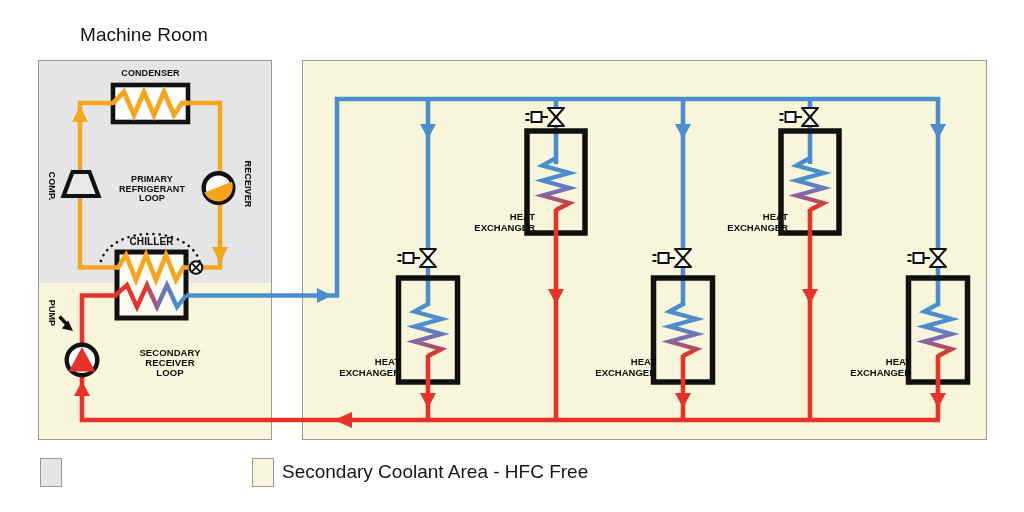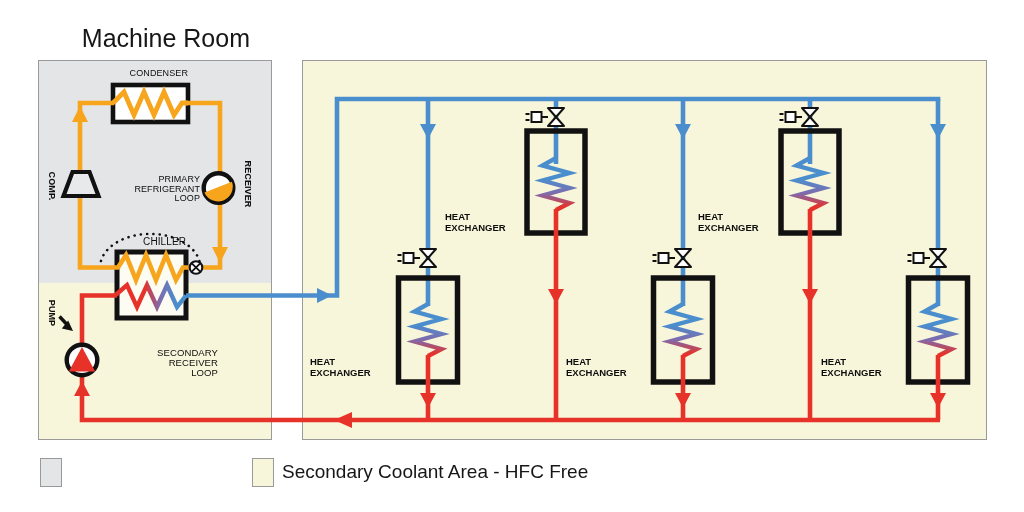--- a/index.html
+++ b/index.html
@@ -3,27 +3,27 @@
 <meta charset="utf-8">
 <style>
   html,body{margin:0;padding:0;background:#fff;}
   #stage{position:relative;width:1024px;height:512px;background:#fff;overflow:hidden;
          font-family:"Liberation Sans","DejaVu Sans",sans-serif;}
   .area{position:absolute;border:1px solid #9a9a9a;box-sizing:border-box;}
   #machine-room-area{left:38px;top:60px;width:234px;height:380px;
      background:linear-gradient(#E4E5E7 0 222px,#F8F6DA 222px 100%);}
   #sales-floor-area{left:302px;top:60px;width:685px;height:380px;background:#F8F6DA;}
   svg{position:absolute;left:0;top:0;}
-  .title{position:absolute;font-size:25px;color:#161616;letter-spacing:0px;text-align:right;}
+  .title{position:absolute;font-size:19px;color:#161616;letter-spacing:0px;text-align:center;}
   #machine-room-title{left:38px;top:24px;width:212px;}
   #sales-floor-title{left:302px;top:24px;width:630px;}
-  .lbl{position:absolute;font-weight:normal;color:#0d0d0d;font-size:9px;letter-spacing:.1px;line-height:9.5px;text-align:right;}
+  .lbl{position:absolute;font-weight:bold;color:#0d0d0d;font-size:9px;letter-spacing:.1px;line-height:9.5px;text-align:center;}
   .vlbl{position:absolute;font-weight:bold;color:#0d0d0d;font-size:9px;letter-spacing:.1px;white-space:nowrap;
         transform:translate(-50%,-50%) rotate(90deg);}
-  .helbl{position:absolute;font-weight:bold;color:#0d0d0d;font-size:9.5px;line-height:10.5px;text-align:left;width:90px;}
+  .helbl{position:absolute;font-weight:bold;color:#0d0d0d;font-size:9.5px;line-height:10.5px;text-align:right;width:90px;}
   #legend{position:absolute;left:0;top:0;width:1024px;height:512px;pointer-events:none;}
   .swatch{position:absolute;width:22px;height:29px;border:1px solid #999;box-sizing:border-box;}
   .legend-text{position:absolute;font-size:19px;color:#161616;top:461px;white-space:nowrap;}
 </style>
 </head>
 <body>
 
 <div id="stage">
 
   <div id="machine-room-area" class="area"></div>

